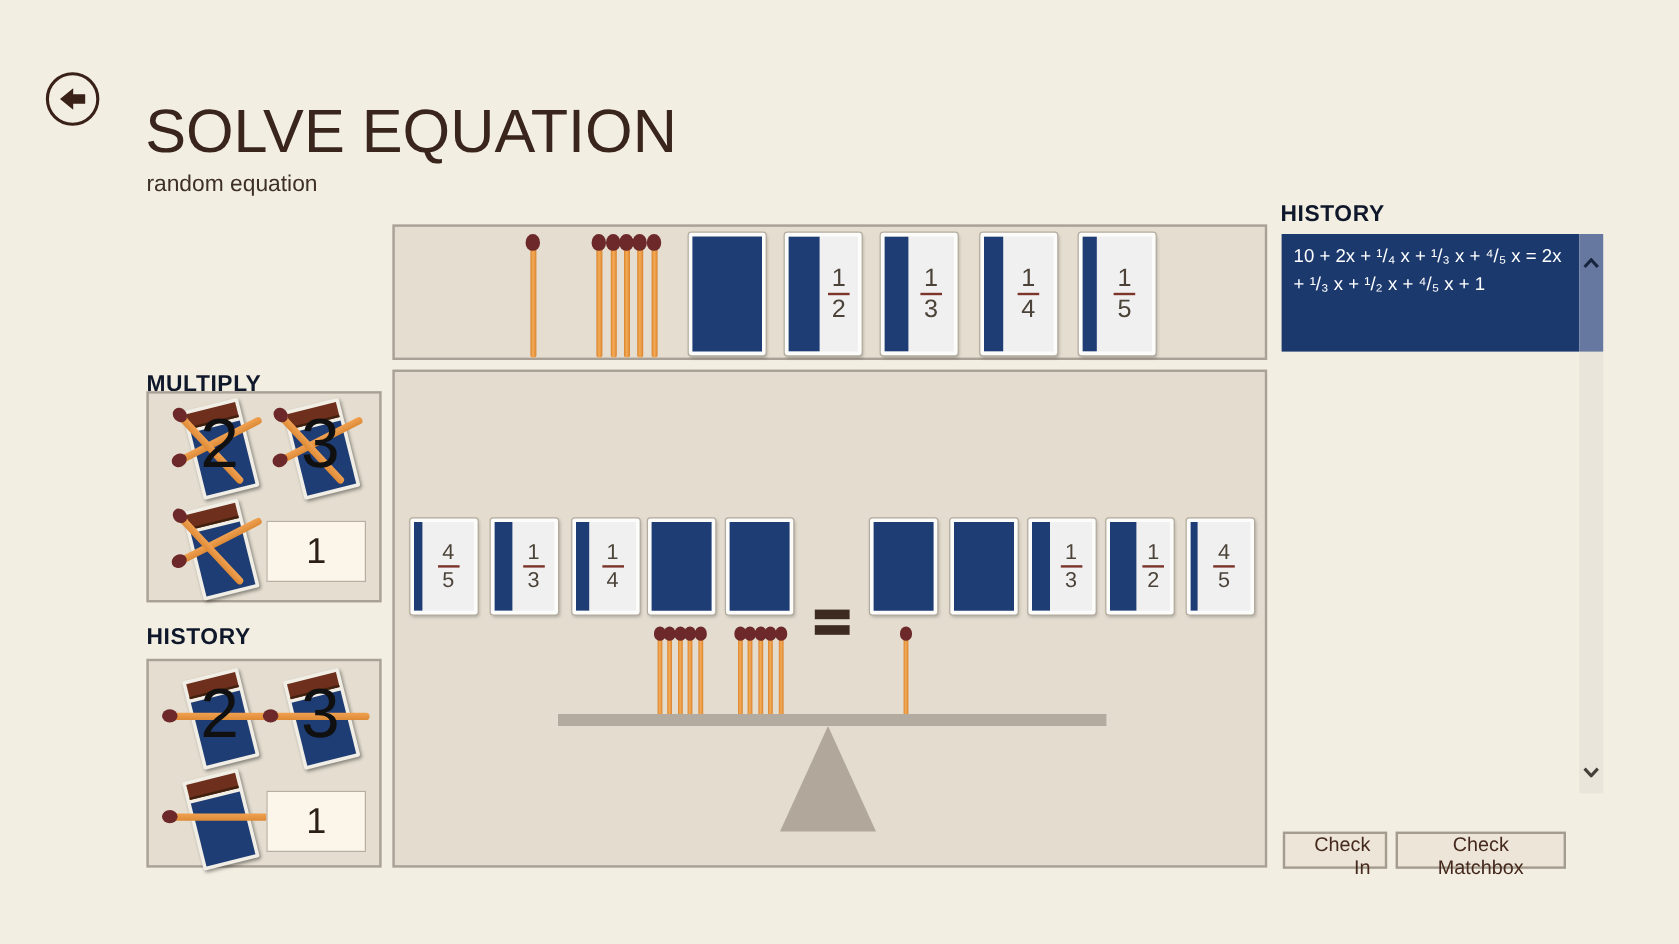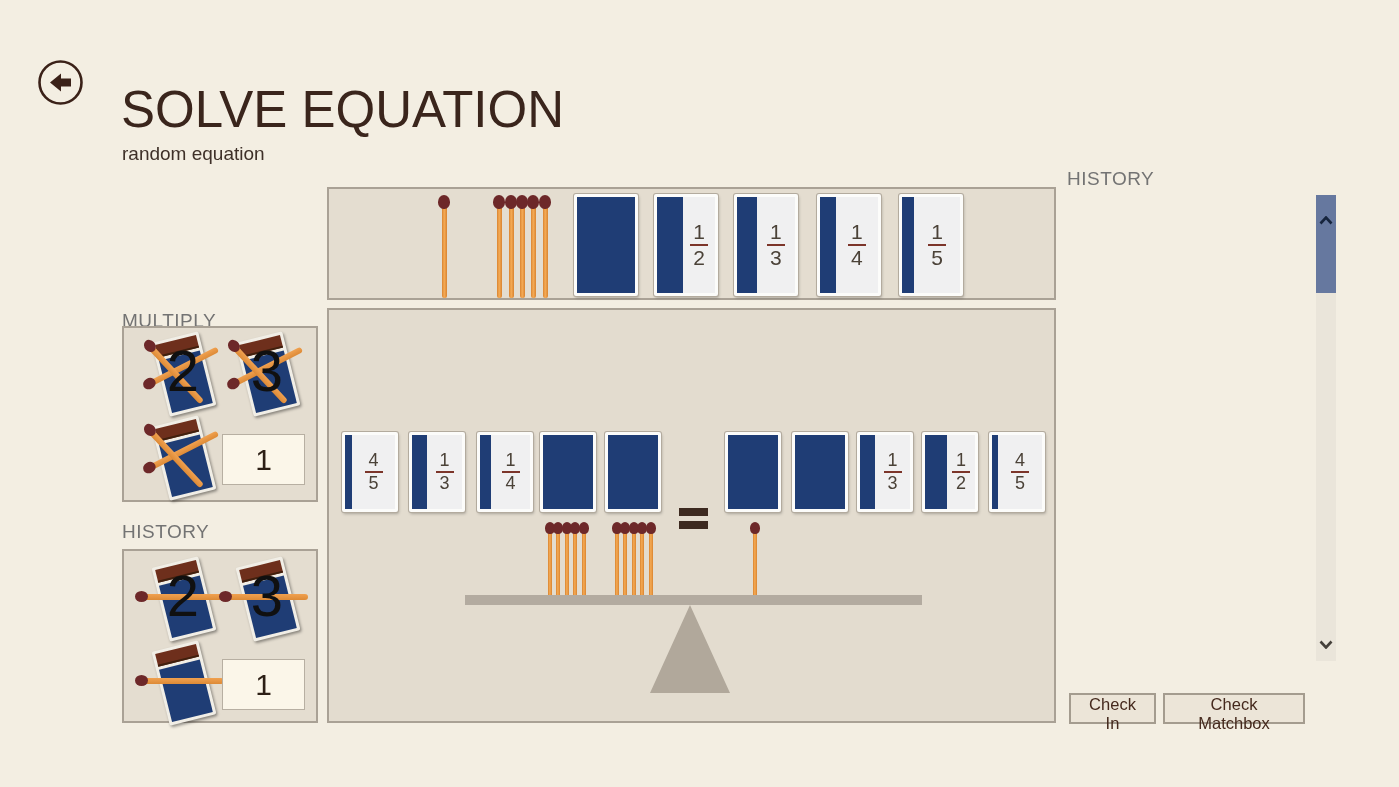--- a/index.html
+++ b/index.html
@@ -5,21 +5,21 @@
   * { margin:0; padding:0; box-sizing:border-box; }
   html,body { width:1399px; height:787px; }
   body { font-family:"Liberation Sans", sans-serif; background:#f3eee2; position:relative; overflow:hidden; }
 
   
   .back-btn { position:absolute; left:37px; top:59px; width:47px; height:47px; background:none; border:none; cursor:pointer; }
   .page-title { position:absolute; left:121px; top:48px; font-size:51px; font-weight:300; letter-spacing:0px; color:#3a251c;margin-top:32px; }
   .page-subtitle { position:absolute; left:122px; top:143px; font-size:19px; color:#3e3028; }
 
   
-  .sec-label { position:absolute; font-size:19px; color:#737373; letter-spacing:0.5px; }
+  .sec-label { position:absolute; font-size:19px; color:#0f172a; letter-spacing:0.5px;font-weight:bold; }
 
   
   .panel { position:absolute; background:#e4ddd0; border:2px solid #a9a195; }
   .tray   { left:327px; top:187px; width:729px; height:113px; }
   .board  { left:327px; top:308px; width:729px; height:415px; background:#e3dccf; }
   .mul-panel { left:122px; top:326px; width:196px; height:176px; }
   .div-panel { left:122px; top:549px; width:196px; height:174px; }
 
   
   .card { position:absolute; background:#f0f0f1; border:3px solid #fcfcfa; border-radius:2px;
@@ -73,21 +73,21 @@
                   font-size:15.5px; line-height:24px; padding:7px 4px 7px 10px; cursor:default; }
   .scrollbar { position:absolute; left:248px; top:0; width:20px; height:466px; background:#eae5da; }
   .scroll-thumb { position:absolute; left:0; top:0; width:20px; height:98px; background:#66789f;
                   display:flex; justify-content:center; }
   .scroll-up-ic { margin-top:16px; }
   .scroll-down-ic { position:absolute; left:3px; top:440px; }
 
   
   .btn { position:absolute; top:693px; height:31px; background:#ece5d8; border:2px solid #a49c8f;
          color:#45291d; font-size:16.5px; font-family:"Liberation Sans",sans-serif; cursor:pointer; padding:0 12px; }
-  .btn-checkin { left:1069px; width:87px; }
+  .btn-checkin { left:1069px; width:87px;text-align:right; }
   .btn-checkmatchbox { left:1163px; width:142px; }
 </style>
 </head>
 <body>
 
 <button class="back-btn">
   <span>
     <svg width="47" height="47" viewBox="0 0 47 47">
       <circle cx="23.5" cy="23.5" r="21" fill="none" stroke="#3a2118" stroke-width="2.6"></circle>
       <path d="M13 23.5 L24 14.5 L24 19.5 L34 19.5 L34 27.5 L24 27.5 L24 32.5 Z" fill="#3a2118"></path>
@@ -274,20 +274,21 @@
   <div class="vmatch" style="left:320px; top:222px; height:72px;"></div>
 
   <div class="vmatch" style="left:424px; top:222px; height:72px;"></div>
 
   <div class="beam"></div>
   <div class="fulcrum"></div>
 </div>
 
 <div class="sec-label history-label">HISTORY</div>
 <div class="history-list">
+  <div class="history-item">10 + 2x +  ¹/₄ x +  ¹/₃ x +  ⁴/₅ x = 2x +  ¹/₃ x +  ¹/₂ x +  ⁴/₅ x + 1</div>
   <div class="scrollbar">
     <div class="scroll-thumb">
       <span class="scroll-up-ic">
         <svg width="14" height="9" viewBox="0 0 14 9">
             <polyline points="1.5,7.5 7,1.5 12.5,7.5" fill="none" stroke="#16243d" stroke-width="2.6"></polyline>
           </svg>
       </span>
     </div>
     <span class="scroll-down-ic">
       <svg width="14" height="9" viewBox="0 0 14 9">

